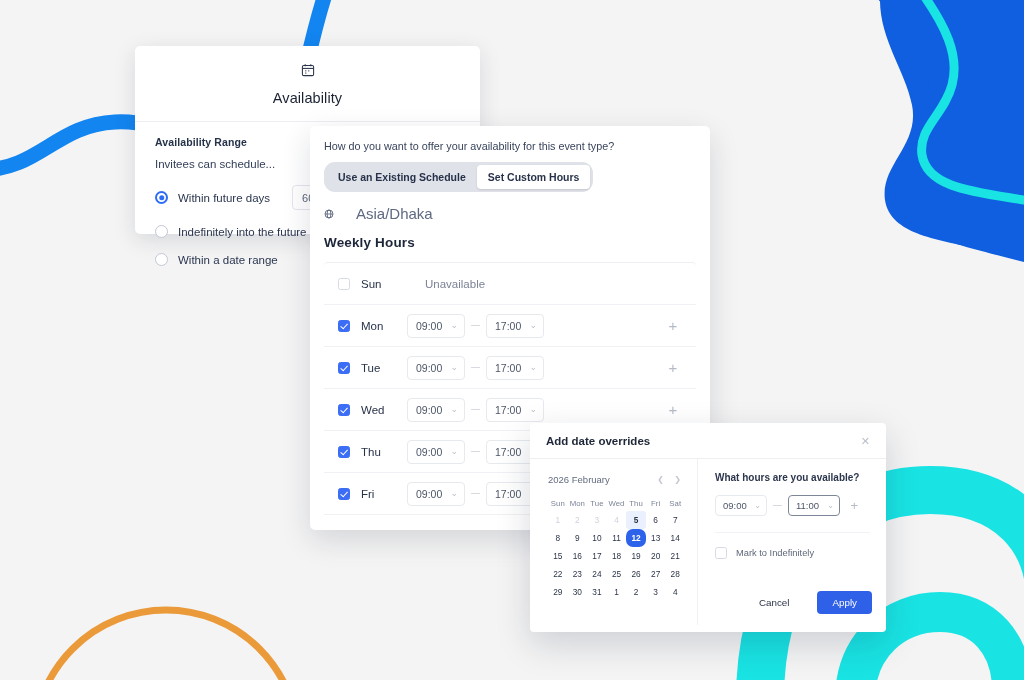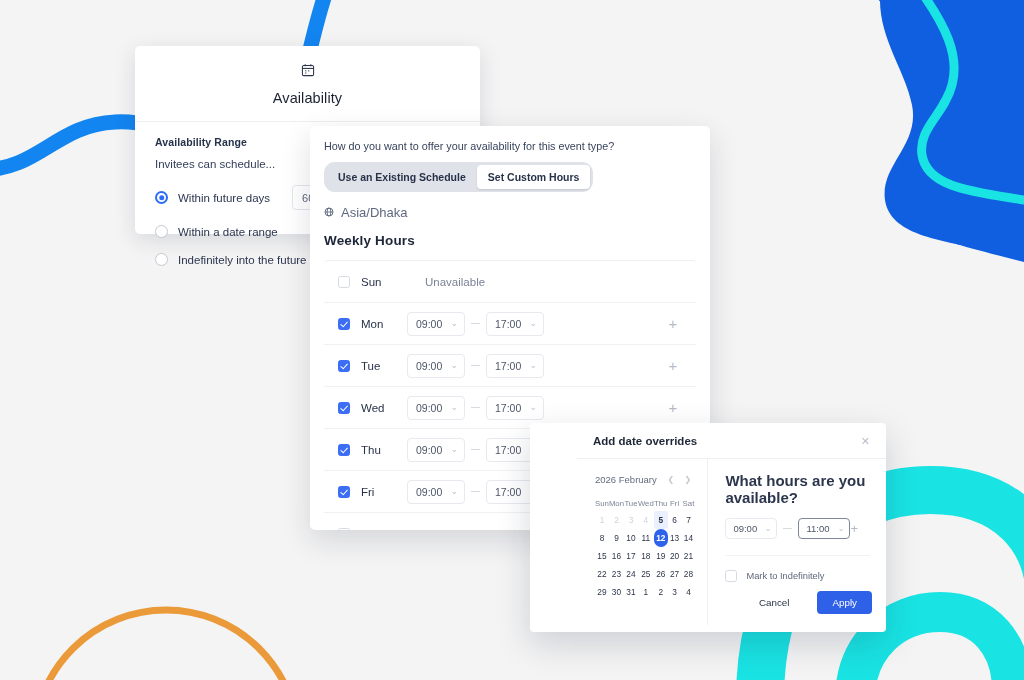--- a/index.html
+++ b/index.html
@@ -70,21 +70,21 @@
   .sp-question { font-size:10.8px; color:#39445c; }
   .seg {
     display:inline-flex; background:#dfe2e8; border-radius:11px;
     padding:3px; margin-top:10px;
   }
   .seg-btn {
     font-size:10.5px; font-weight:700; color:#27324a;
     padding:6px 11px; border-radius:4px; white-space:nowrap;
   }
   .seg-btn.active { background:#fff; box-shadow:0 1px 2px rgba(0,0,0,.12); }
-  .tz { display:flex; align-items:center; gap:7px; margin-top:13px; font-size:13px; color:#5e6880; }
+  .tz { display:flex; align-items:center; gap:22px; margin-top:13px; font-size:15px; color:#5e6880; }
   .wh-title { font-size:13.5px; font-weight:700; color:#1d2639; margin-top:13px; letter-spacing:.15px;}
   .hours-box {
     margin:12px 14px 0 14px;
     border:1px solid #edeff2; border-top:1px solid #edeff2;
     border-radius:4px; border-left:none; border-right:none;
   }
   .day-row {
     display:flex; align-items:center;
     height:42px; padding:0 16px 0 14px;
     border-bottom:1px solid #f0f1f4;
@@ -113,21 +113,21 @@
   .dash { width:9px; height:1px; background:#d7dae1; margin:0 6px; flex:none; }
   .plus-btn {
     margin-left:auto; font-size:15px; color:#b4bac6; line-height:1;
     width:14px; text-align:center;
   }
 
   
   #override-modal {
     left:530px; top:423px; width:356px; height:209px;
     box-shadow:0 12px 34px rgba(20,30,60,.17);
-    border-radius:4px; overflow:hidden;padding-left:47px;
+    border-radius:4px; overflow:hidden;
   }
   .om-head {
     display:flex; align-items:center;
     padding:12px 16px 11px 16px;
     border-bottom:1px solid #eeeff2;
   }
   .om-title { font-size:11.5px; font-weight:700; color:#1e2738; }
   .om-close { margin-left:auto; color:#b9bec9; font-size:11px; line-height:1; }
   .om-body { display:flex; height:166px; }
   .cal-col { width:168px; padding:13px 12px 0 18px; border-right:1px solid #f0f1f4; }
@@ -146,21 +146,21 @@
   .cal-day {
     font-size:8.3px; color:#2b3448; text-align:center;
     height:18px; line-height:18px; position:relative;
   }
   .cal-day.mut { color:#cdd2dc; }
   .cal-day.soft { background:#eaf0fe; border-radius:3px; color:#2b3448; font-weight:700; }
   .cal-day.sel {
     background:#2d62ea; color:#fff; border-radius:7px; font-weight:700;
   }
   .hrs-col { flex:1; padding:13px 16px 0 17px; position:relative; }
-  .hrs-q { font-size:15px; font-weight:700; color:#2c364d; }
+  .hrs-q { font-size:10px; font-weight:700; color:#2c364d; }
   .hrs-row { display:flex; align-items:center; margin-top:12px; }
   .tsel2 {
     width:52px; height:21px; border:1px solid #e6e9ee; border-radius:4px;
     background:#fff; display:flex; align-items:center; justify-content:space-between;
     padding:0 5px 0 7px; font-size:9.5px; color:#4d5668; flex:none;
   }
   .tsel2.focus { border:1px solid #7e8797; }
   .tsel2 .cv { color:#b9bfcb; font-size:8px; line-height:1; }
   .hrs-plus { margin-left:auto; font-size:13px; color:#b4bac6; line-height:1; padding-right:12px;}
   .mark-row { display:flex; align-items:center; margin-top:16px; padding-top:14px; border-top:1px solid #f1f2f5; }
@@ -218,26 +218,26 @@
     <div class="av-desc">Invitees can schedule...</div>
 
     <div class="radio-row">
       <span class="radio on"></span>
       <span class="radio-label">Within future days</span>
       <span class="num-input">60</span>
     </div>
 
     <div class="radio-row">
       <span class="radio"></span>
-      <span class="radio-label">Within a date range</span>
+      <span class="radio-label">Indefinitely into the future</span>
     </div>
 
     <div class="radio-row">
       <span class="radio"></span>
-      <span class="radio-label">Indefinitely into the future</span>
+      <span class="radio-label">Within a date range</span>
     </div>
   </div>
 </div>
 
 <div class="card" id="schedule-panel">
   <div class="sp-pad">
     <div class="sp-question">How do you want to offer your availability for this event type?</div>
 
     <div class="seg">
       <span class="seg-btn">Use an Existing Schedule</span>

